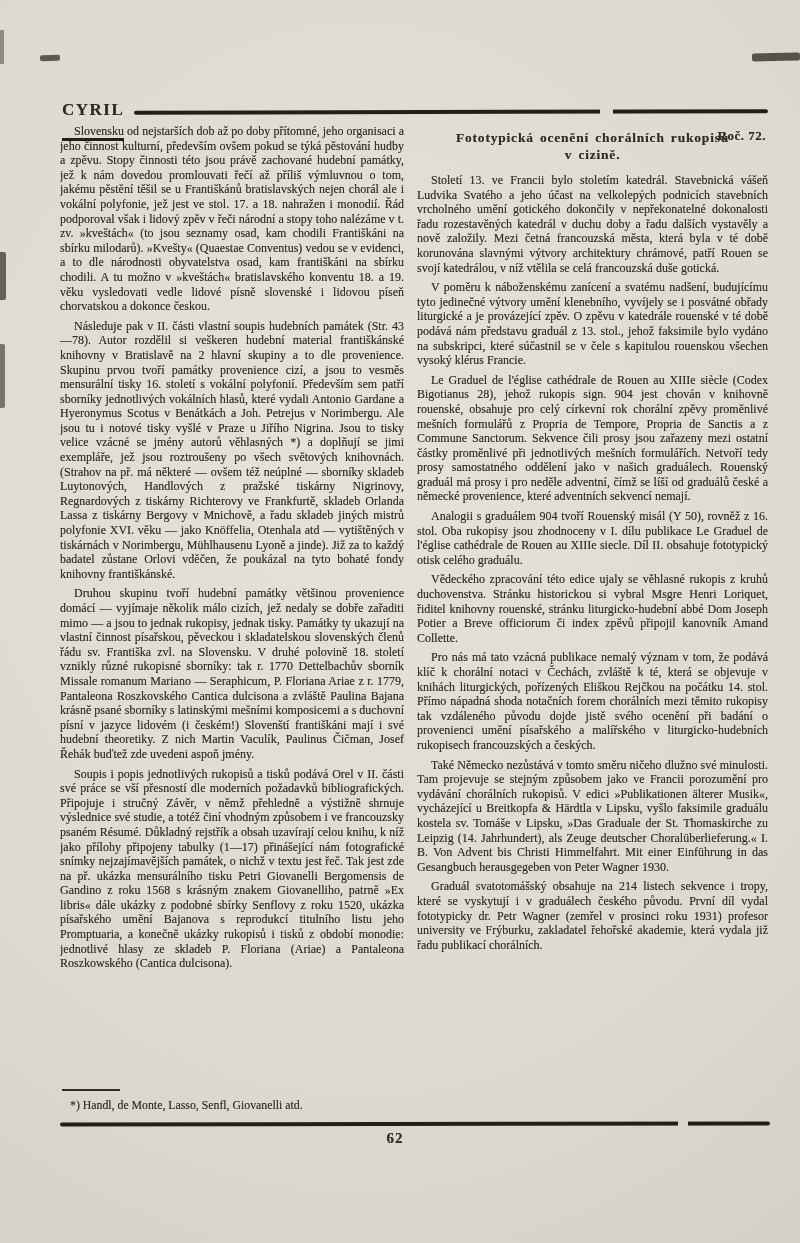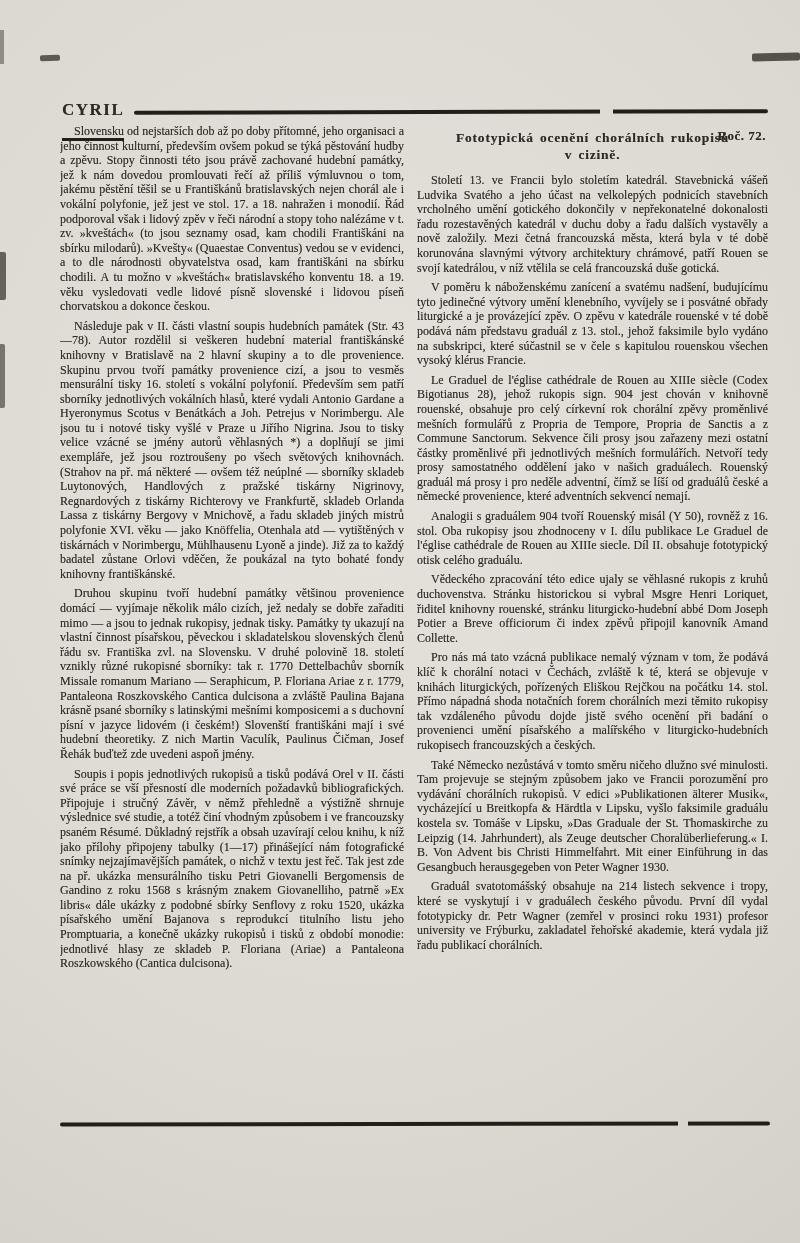--- a/index.html
+++ b/index.html
@@ -111,34 +111,39 @@
   <div class="header-rule"></div>
   <div class="issue-label">Roč. 72.</div>
 
   <div class="columns">
 
     <section class="col col-left">
       <p>Slovensku od nejstarších dob až po doby přítomné, jeho organisaci a jeho činnost kulturní, především ovšem pokud se týká pěstování hudby a zpěvu. Stopy činnosti této jsou právě zachované hudební památky, jež k nám dovedou promlouvati řečí až příliš výmluvnou o tom, jakému pěstění těšil se u Františkánů bratislavských nejen chorál ale i vokální polyfonie, jež jest ve stol. 17. a 18. nahražen i monodií. Řád podporoval však i lidový zpěv v řeči národní a stopy toho nalézáme v t. zv. »kveštách« (to jsou seznamy osad, kam chodili Františkáni na sbírku milodarů). »Kvešty« (Quaestae Conventus) vedou se v evidenci, a to dle národnosti obyvatelstva osad, kam františkáni na sbírku chodili. A tu možno v »kveštách« bratislavského konventu 18. a 19. věku vysledovati vedle lidové písně slovenské i lidovou píseň chorvatskou a dokonce českou.</p>
       <p>Následuje pak v II. části vlastní soupis hudebních památek (Str. 43—78). Autor rozdělil si veškeren hudební material františkánské knihovny v Bratislavě na 2 hlavní skupiny a to dle provenience. Skupinu prvou tvoří památky provenience cizí, a jsou to vesměs mensurální tisky 16. století s vokální polyfonií. Především sem patří sborníky jednotlivých vokálních hlasů, které vydali Antonio Gardane a Hyeronymus Scotus v Benátkách a Joh. Petrejus v Norimbergu. Ale jsou tu i notové tisky vyšlé v Praze u Jiřího Nigrina. Jsou to tisky velice vzácné se jmény autorů věhlasných *) a doplňují se jimi exempláře, jež jsou roztroušeny po všech světových knihovnách. (Strahov na př. má některé — ovšem též neúplné — sborníky skladeb Luytonových, Handlových z pražské tiskárny Nigrinovy, Regnardových z tiskárny Richterovy ve Frankfurtě, skladeb Orlanda Lassa z tiskárny Bergovy v Mnichově, a řadu skladeb jiných mistrů polyfonie XVI. věku — jako Knöffelia, Otenhala atd — vytištěných v tiskárnách v Norimbergu, Mühlhausenu Lyoně a jinde). Již za to každý badatel zůstane Orlovi vděčen, že poukázal na tyto bohaté fondy knihovny františkánské.</p>
       <p>Druhou skupinu tvoří hudební památky většinou provenience domácí — vyjímaje několik málo cizích, jež nedaly se dobře zařaditi mimo — a jsou to jednak rukopisy, jednak tisky. Památky ty ukazují na vlastní činnost písařskou, pěveckou i skladatelskou slovenských členů řádu sv. Františka zvl. na Slovensku. V druhé polovině 18. století vznikly různé rukopisné sborníky: tak r. 1770 Dettelbachův sborník Missale romanum Mariano — Seraphicum, P. Floriana Ariae z r. 1779, Pantaleona Roszkovského Cantica dulcisona a zvláště Paulina Bajana krásně psané sborníky s latinskými mešními komposicemi a s duchovní písní v jazyce lidovém (i českém!) Slovenští františkáni mají i své hudební theoretiky. Z nich Martin Vaculík, Paulinus Čičman, Josef Řehák buďtež zde uvedeni aspoň jmény.</p>
       <p>Soupis i popis jednotlivých rukopisů a tisků podává Orel v II. části své práce se vší přesností dle moderních požadavků bibliografických. Připojuje i stručný Závěr, v němž přehledně a výstižně shrnuje výslednice své studie, a totéž činí vhodným způsobem i ve francouzsky psaném Résumé. Důkladný rejstřík a obsah uzavírají celou knihu, k níž jako přílohy připojeny tabulky (1—17) přinášející nám fotografické snímky nejzajímavějších památek, o nichž v textu jest řeč. Tak jest zde na př. ukázka mensurálního tisku Petri Giovanelli Bergomensis de Gandino z roku 1568 s krásným znakem Giovanelliho, patrně »Ex libris« dále ukázky z podobné sbírky Senflovy z roku 1520, ukázka písařského umění Bajanova s reprodukcí titulního listu jeho Promptuaria, a konečně ukázky rukopisů i tisků z období monodie: jednotlivé hlasy ze skladeb P. Floriana (Ariae) a Pantaleona Roszkowského (Cantica dulcisona).</p>
+      <div class="footnote-area">
+        <div class="footnote-sep"></div>
+        <p class="footnote">*) Handl, de Monte, Lasso, Senfl, Giovanelli atd.</p>
+      </div>
     </section>
 
     <section class="col col-right">
       <h2 class="article-heading">
         <span>Fototypická ocenění chorálních rukopisů</span><br>
         <span>v cizině.</span>
       </h2>
       <p>Století 13. ve Francii bylo stoletím katedrál. Stavebnická vášeň Ludvika Svatého a jeho účast na velkolepých podnicích stavebních vrcholného umění gotického dokončily v nepřekonatelné dokonalosti řadu rozestavěných katedrál v duchu doby a řadu dalších vystavěly a nově založily. Mezi četná francouzská města, která byla v té době korunována slavnými výtvory architektury chrámové, patří Rouen se svojí katedrálou, v níž vtělila se celá francouzská duše gotická.</p>
       <p>V poměru k náboženskému zanícení a svatému nadšení, budujícímu tyto jedinečné výtvory umění klenebního, vyvíjely se i posvátné obřady liturgické a je provázející zpěv. O zpěvu v katedrále rouenské v té době podává nám představu graduál z 13. stol., jehož faksimile bylo vydáno na subskripci, které súčastnil se v čele s kapitulou rouenskou všechen vysoký klérus Francie.</p>
       <p>Le Graduel de l'église cathédrale de Rouen au XIIIe siècle (Codex Bigotianus 28), jehož rukopis sign. 904 jest chován v knihovně rouenské, obsahuje pro celý církevní rok chorální zpěvy proměnlivé mešních formulářů z Propria de Tempore, Propria de Sanctis a z Commune Sanctorum. Sekvence čili prosy jsou zařazeny mezi ostatní částky proměnlivé při jednotlivých mešních formulářích. Netvoří tedy prosy samostatného oddělení jako v našich graduálech. Rouenský graduál má prosy i pro neděle adventní, čímž se líší od graduálů české a německé provenience, které adventních sekvencí nemají.</p>
       <p>Analogii s graduálem 904 tvoří Rouenský misál (Y 50), rovněž z 16. stol. Oba rukopisy jsou zhodnoceny v I. dílu publikace Le Graduel de l'église cathédrale de Rouen au XIIIe siecle. Díl II. obsahuje fototypický otisk celého graduálu.</p>
       <p>Vědeckého zpracování této edice ujaly se věhlasné rukopis z kruhů duchovenstva. Stránku historickou si vybral Msgre Henri Loriquet, řiditel knihovny rouenské, stránku liturgicko-hudební abbé Dom Joseph Potier a Breve officiorum či index zpěvů připojil kanovník Amand Collette.</p>
       <p>Pro nás má tato vzácná publikace nemalý význam v tom, že podává klíč k chorální notaci v Čechách, zvláště k té, která se objevuje v knihách liturgických, pořízených Eliškou Rejčkou na počátku 14. stol. Přímo nápadná shoda notačních forem chorálních mezi těmito rukopisy tak vzdáleného původu dojde jistě svého ocenění při badání o provenienci umění písařského a malířského v liturgicko-hudebních rukopisech francouzských a českých.</p>
       <p>Také Německo nezůstává v tomto směru ničeho dlužno své minulosti. Tam projevuje se stejným způsobem jako ve Francii porozumění pro vydávání chorálních rukopisů. V edici »Publikationen älterer Musik«, vycházející u Breitkopfa &amp; Härdtla v Lipsku, vyšlo faksimile graduálu kostela sv. Tomáše v Lipsku, »Das Graduale der St. Thomaskirche zu Leipzig (14. Jahrhundert), als Zeuge deutscher Choralüberlieferung.« I. B. Von Advent bis Christi Himmelfahrt. Mit einer Einführung in das Gesangbuch herausgegeben von Peter Wagner 1930.</p>
       <p>Graduál svatotomášský obsahuje na 214 listech sekvence i tropy, které se vyskytují i v graduálech českého původu. První díl vydal fototypicky dr. Petr Wagner (zemřel v prosinci roku 1931) profesor university ve Frýburku, zakladatel řehořské akademie, která vydala již řadu publikací chorálních.</p>
     </section>
 
   </div>
 
   <div class="bottom-rule"></div>
+  <div class="page-number">62</div>
 
 </div>
 
 </body></html>

